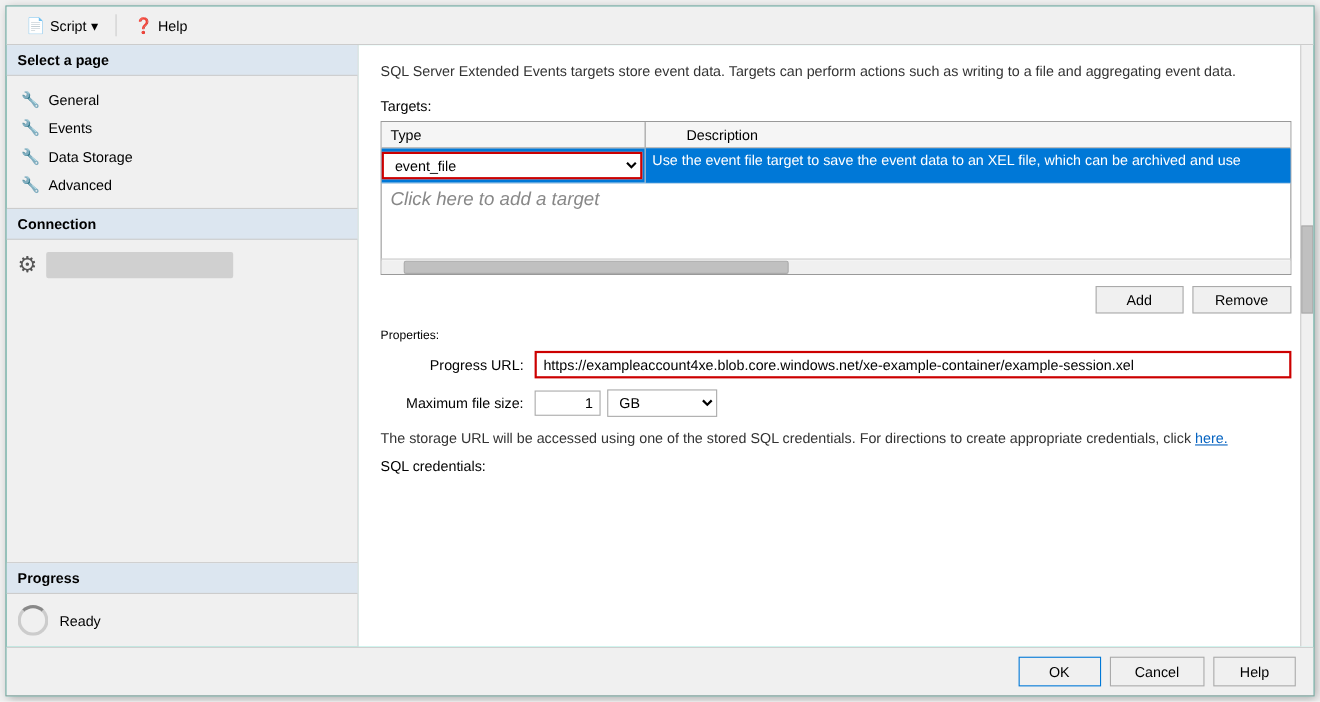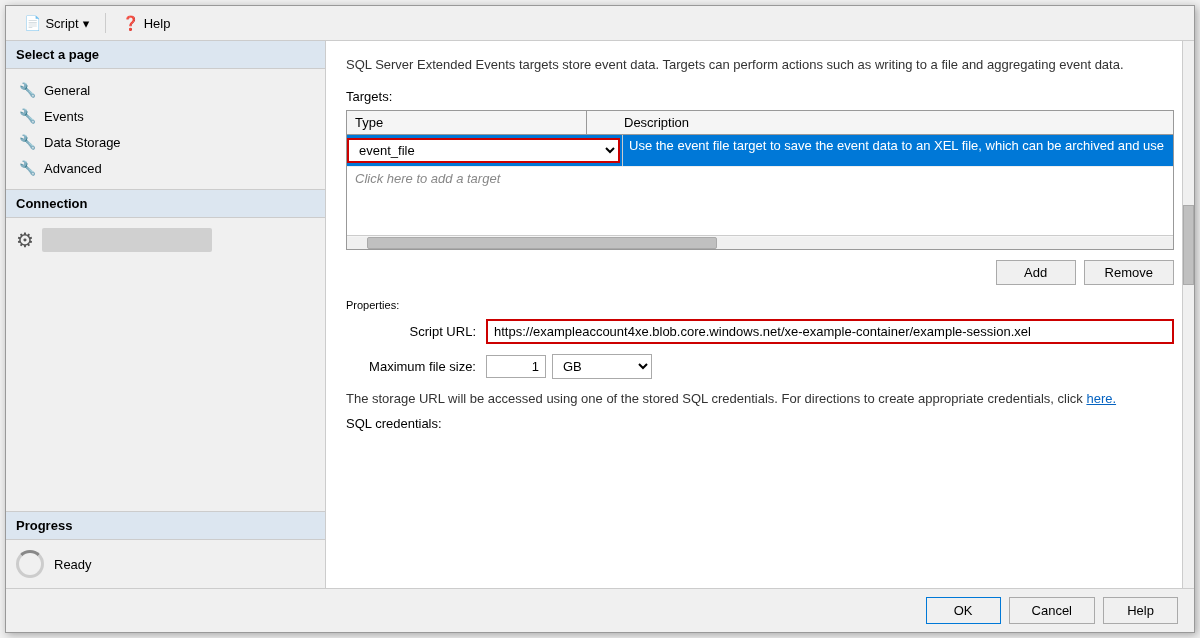--- a/index.html
+++ b/index.html
@@ -167,21 +167,21 @@
     }
     .target-row {
       display: flex;
       border-bottom: 1px solid #eee;
     }
     .target-row.selected {
       background: #0078d7;
       color: white;
     }
     .td-type {
-      width: 276px;
+      width: 240px;
       padding: 3px 2px 3px 0;
       border-right: 1px solid #ccc;
       position: relative;
     }
     .td-type-inner {
       display: flex;
       align-items: center;
       border: 2px solid #cc0000;
       background: #fff;
     }
@@ -201,21 +201,21 @@
       font-size: 13px;
       background: #0078d7;
       color: white;
       overflow: hidden;
       text-overflow: ellipsis;
       white-space: nowrap;
     }
     .add-target-row {
       padding: 4px 8px;
       color: #888;
-      font-size: 13px;
+      font-size: 17px;
       font-style: italic;
     }
     .scrollbar-row {
       height: 14px;
       background: #f5f5f5;
       border-top: 1px solid #ccc;
     }
     .scrollbar-track {
       height: 12px;
       background: #f0f0f0;
@@ -441,21 +441,21 @@
 
       <div class="add-remove-row">
         <button class="btn">Add</button>
         <button class="btn">Remove</button>
       </div>
 
       <div class="properties-section">
         <div class="properties-label">Properties:</div>
 
         <div class="property-row">
-          <div class="property-label">Script URL:</div>
+          <div class="property-label">Progress URL:</div>
           <div class="property-value">
             <input type="text" class="storage-url-input" value="https://exampleaccount4xe.blob.core.windows.net/xe-example-container/example-session.xel" style="">
           </div>
         </div>
 
         <div class="property-row">
           <div class="property-label">Maximum file size:</div>
           <div class="property-value file-size-row">
             <input type="text" class="file-size-input" value="1" style="">
             <select class="unit-select">

